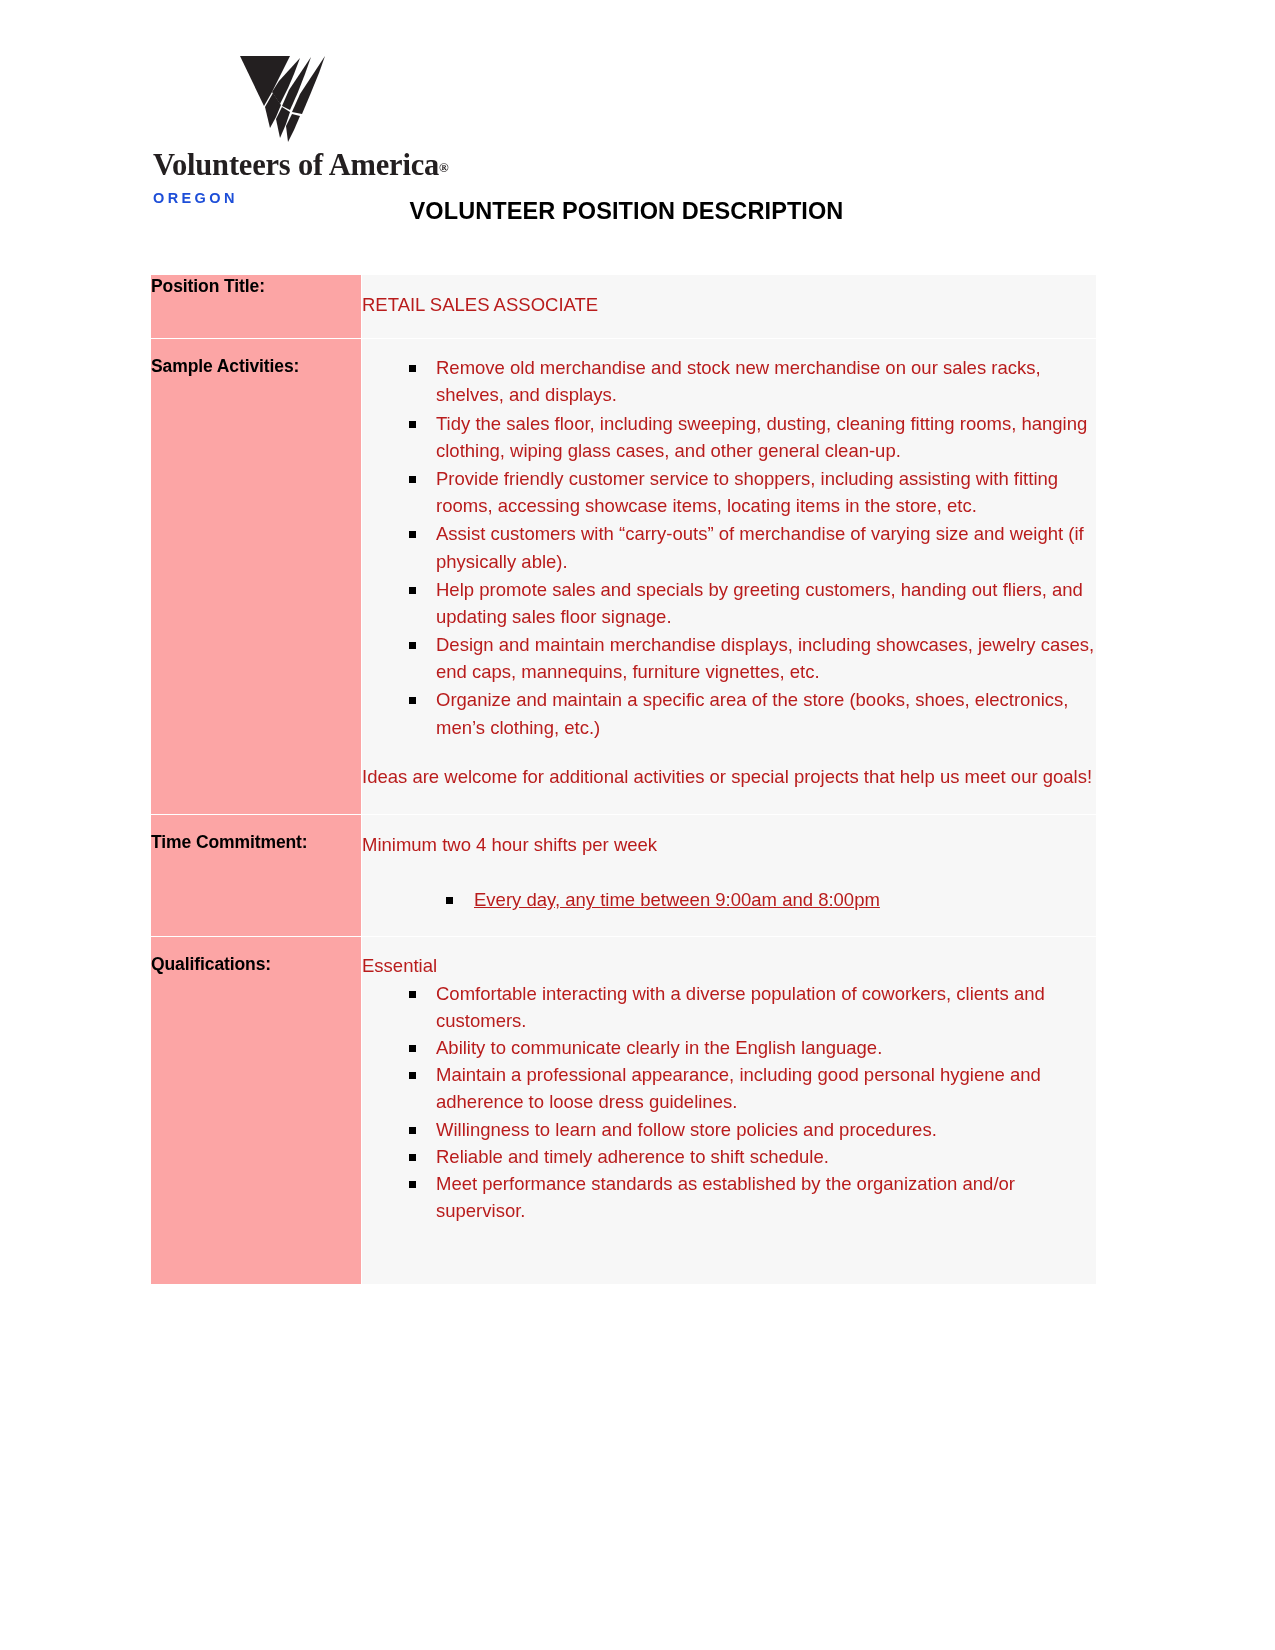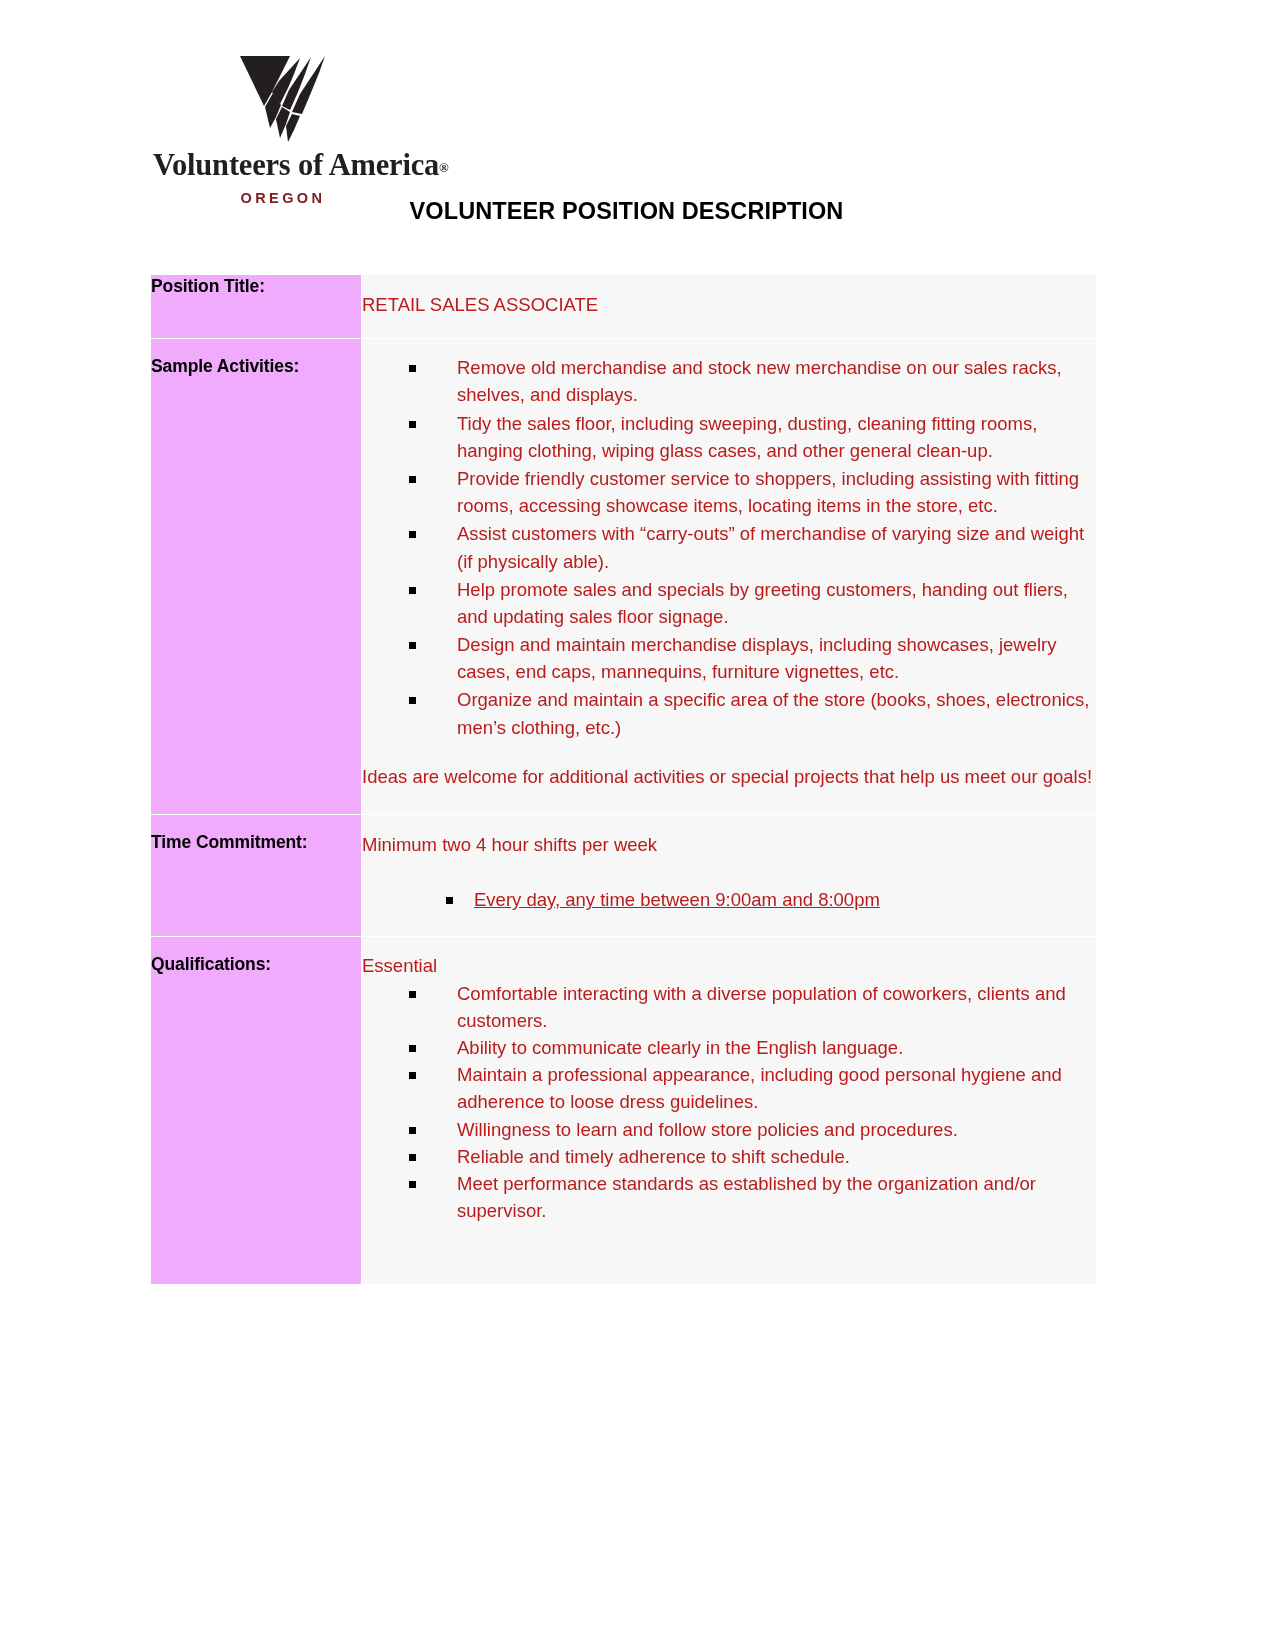--- a/index.html
+++ b/index.html
@@ -47,26 +47,25 @@
     color: #231f20;
     white-space: nowrap;
   }
   .logo-wordmark .reg {
     font-size: 13px;
     vertical-align: 3px;
     font-weight: 700;
   }
   .logo-sub {
     margin-top: 7px;
-    text-align: center;
     font-family: "Liberation Sans", sans-serif;
     font-size: 14.5px;
     font-weight: 700;
     letter-spacing: 3.4px;
-    color: #7f1d1d;
+    color: #1d4ed8;
   }
 
   
   .doc-title {
     position: absolute;
     left: 0;
     top: 198px;
     width: 1275px;
     text-align: center;
     padding-right: 62px;
@@ -86,21 +85,21 @@
     border-collapse: collapse;
     table-layout: fixed;
   }
   .vpd-table td {
     vertical-align: top;
     border: 1px solid #ffffff;
     padding: 0;
   }
   .label-cell {
     width: 211px;
-    background: #f0abfc;
+    background: #fca5a5;
     padding: 16px 0 18px 13px;
     box-sizing: border-box;
   }
   .label-cell .label-text {
     font-size: 17.5px;
     font-weight: 700;
     color: #000;
     line-height: 1.3;
     letter-spacing: -0.1px;
   }
@@ -126,21 +125,21 @@
   }
 
   
   ul.sq {
     list-style: none;
     margin: 0;
     padding: 0;
   }
   ul.sq > li {
     position: relative;
-    padding-left: 95px;
+    padding-left: 74px;
     margin: 0 0 1px 0;
     line-height: 1.47;
     font-size: 18.5px;
   }
   ul.sq > li::before {
     content: "";
     position: absolute;
     left: 47px;
     top: 11px;
     width: 7px;

